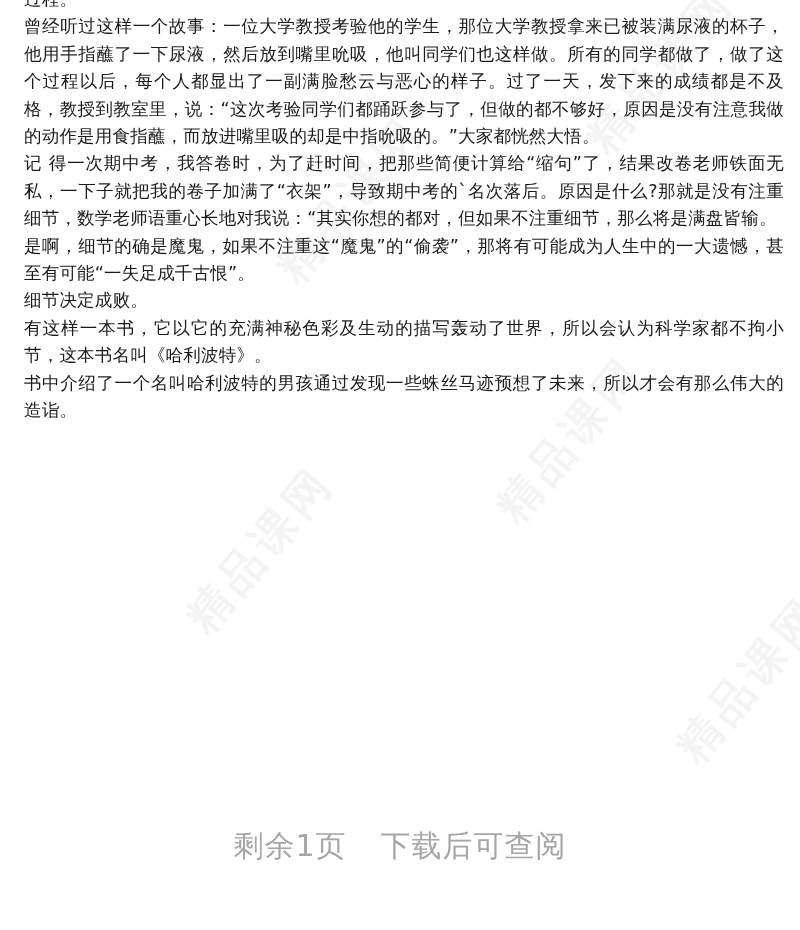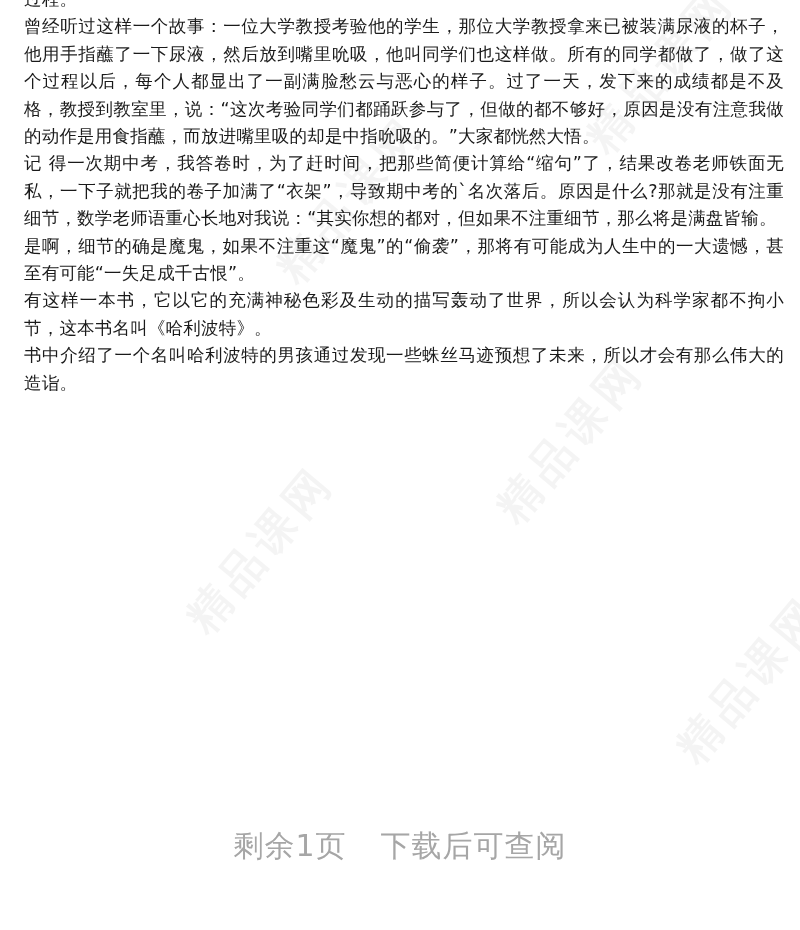--- a/index.html
+++ b/index.html
@@ -68,19 +68,20 @@
   <div class="watermark" style="left:160px; top:520px;">精品课网</div>
   <div class="watermark" style="left:470px; top:410px;">精品课网</div>
   <div class="watermark" style="left:650px; top:650px;">精品课网</div>
 </div>
 
 <div class="doc">
   <p>过程。</p>
   <p>曾经听过这样一个故事：一位大学教授考验他的学生，那位大学教授拿来已被装满尿液的杯子，他用手指蘸了一下尿液，然后放到嘴里吮吸，他叫同学们也这样做。所有的同学都做了，做了这个过程以后，每个人都显出了一副满脸愁云与恶心的样子。过了一天，发下来的成绩都是不及格，教授到教室里，说：“这次考验同学们都踊跃参与了，但做的都不够好，原因是没有注意我做的动作是用食指蘸，而放进嘴里吸的却是中指吮吸的。”大家都恍然大悟。</p>
   <p>记 得一次期中考，我答卷时，为了赶时间，把那些简便计算给“缩句”了，结果改卷老师铁面无私，一下子就把我的卷子加满了“衣架”，导致期中考的`名次落后。原因是什么?那就是没有注重细节，数学老师语重心长地对我说：“其实你想的都对，但如果不注重细节，那么将是满盘皆输。</p>
   <p>是啊，细节的确是魔鬼，如果不注重这“魔鬼”的“偷袭”，那将有可能成为人生中的一大遗憾，甚至有可能“一失足成千古恨”。</p>
+  <p>细节决定成败。</p>
   <p>有这样一本书，它以它的充满神秘色彩及生动的描写轰动了世界，所以会认为科学家都不拘小节，这本书名叫《哈利波特》。</p>
   <p>书中介绍了一个名叫哈利波特的男孩通过发现一些蛛丝马迹预想了未来，所以才会有那么伟大的造诣。</p>
 </div>
 
 <div class="more">
   <span>剩余1页</span><span class="gap"></span><span>下载后可查阅</span>
 </div>
 
 </body></html>

